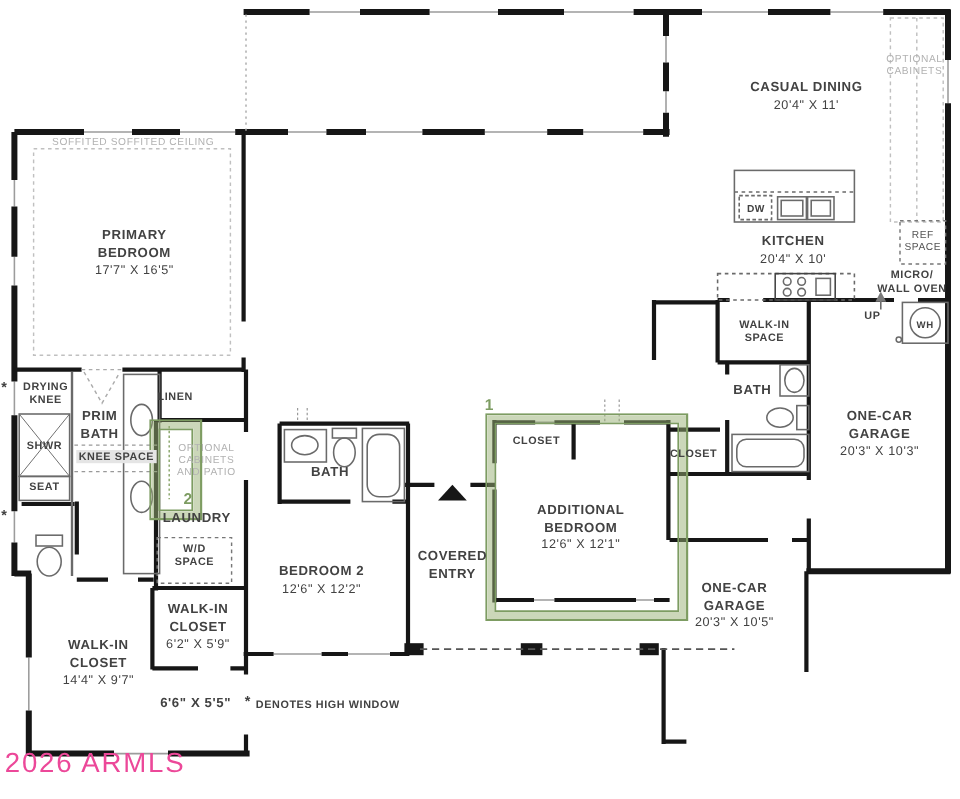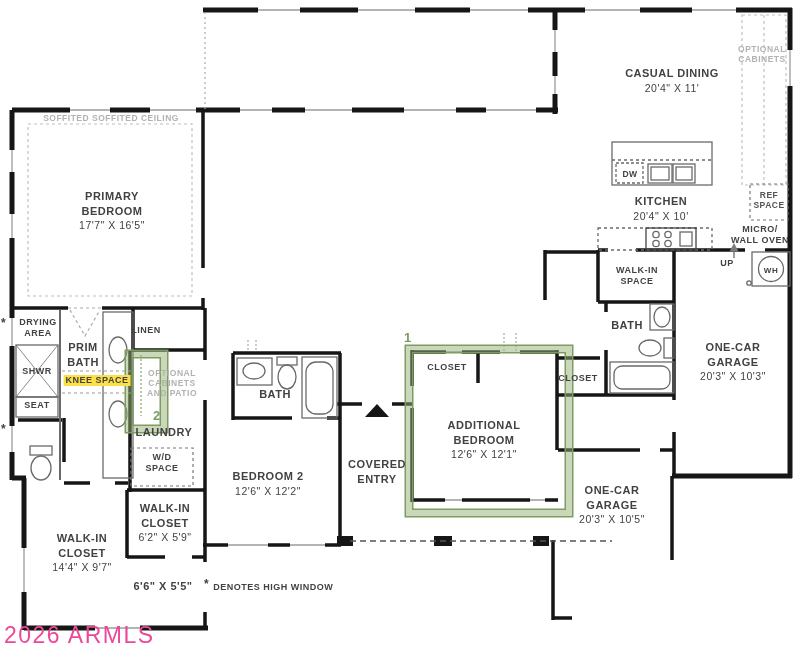--- a/index.html
+++ b/index.html
@@ -4,24 +4,24 @@
 <style>
   html,body{margin:0;padding:0;background:#fff}
   .plan{position:relative;width:800px;height:666px;background:#ffffff;
         font-family:"Liberation Sans",sans-serif;overflow:hidden}
   .plan svg{position:absolute;left:0;top:0}
   .lbl{position:absolute;transform:translateX(-50%);text-align:center;
        color:#424242;font-size:11px;line-height:14.5px;font-weight:600;
        letter-spacing:.5px;white-space:nowrap}
   .lbl .d{font-weight:500;font-size:10.5px}
   .lbl.sm{font-size:9px;line-height:11px;font-weight:600}
-  .lbl.xs{font-size:8.5px;line-height:10px;font-weight:700}
+  .lbl.xs{font-size:8.5px;line-height:10px;font-weight:400}
   .gray{color:#b2b2b2}
   .dk{color:#555}
-  .bgw{background:#fde047;padding:0 2px}
+  .bgw{background:#e5e5e5;padding:0 2px}
   .raw{transform:none}
   .green-num{position:absolute;color:#7d9c62;font-size:13px;line-height:13px;
              font-weight:700;letter-spacing:0}
   .opt-box{position:absolute;border:6px solid rgba(151,176,116,.5);
            box-shadow:0 0 0 1.5px #7d9c62, inset 0 0 0 1.5px #7d9c62}
   .wm{position:absolute;left:4px;top:622px;font-size:23px;letter-spacing:1.5px;
       color:#ec4899;font-weight:400}
   .note-flex{position:absolute;display:flex;align-items:flex-start;
              color:#424242;font-weight:600;letter-spacing:.5px}
 </style>
@@ -213,21 +213,21 @@
     <div>BEDROOM 2</div>
       <div class="d">12'6" X 12'2"</div>
   </div>
   <div class="lbl" style="left:275px;top:387px">BATH</div>
   <div class="lbl" style="left:83px;top:340px">
     <div>PRIM</div>
       <div>BATH</div>
   </div>
   <div class="lbl sm" style="left:38px;top:317px">
     <div>DRYING</div>
-      <div>AREA</div>
+      <div>KNEE</div>
   </div>
   <div class="lbl sm" style="left:37px;top:366px">SHWR</div>
   <div class="lbl sm" style="left:37px;top:400px">SEAT</div>
   <div class="lbl sm bgw" style="left:97px;top:375px">KNEE SPACE</div>
   <div class="lbl sm" style="left:146px;top:325px">LINEN</div>
   <div class="lbl xs gray" style="left:172px;top:368px">
     <div>OPTIONAL</div>
       <div>CABINETS</div>
       <div>AND PATIO</div>
   </div>

